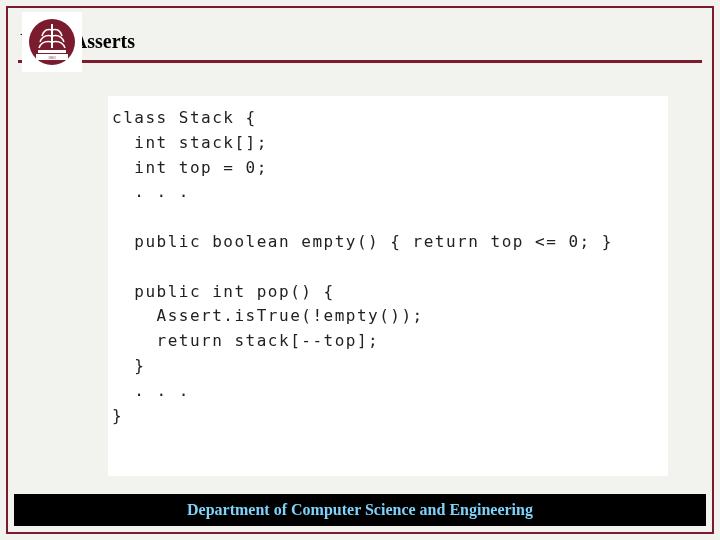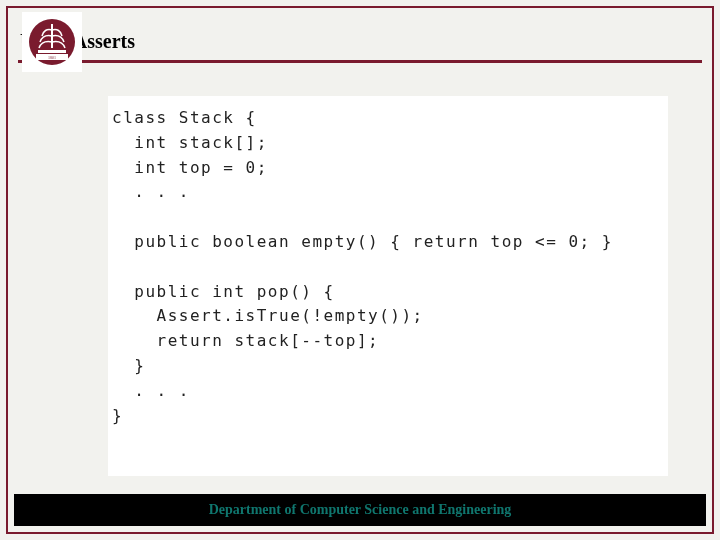--- a/index.html
+++ b/index.html
@@ -65,28 +65,28 @@
     display: flex;
     align-items: center;
     justify-content: center;
     font-family: "Times New Roman", Times, serif;
     font-size: 15px;
     letter-spacing: 0.5px;
     border-right: 2px solid #000;
   }
   .footer-right {
     background: #000;
-    color: #0f766e;
+    color: #7dd3fc;
     flex: 1;
     display: flex;
     align-items: center;
     justify-content: center;
     font-family: "Times New Roman", Times, serif;
     font-weight: bold;
-    font-size: 14px;
+    font-size: 16px;
   }
 </style>
 </head>
 <body>
 
 <div class="slide-frame">
 
   <div class="logo">
     <svg viewBox="0 0 48 48">
       <circle cx="24" cy="24" r="23" fill="#7a1b2e"></circle>

